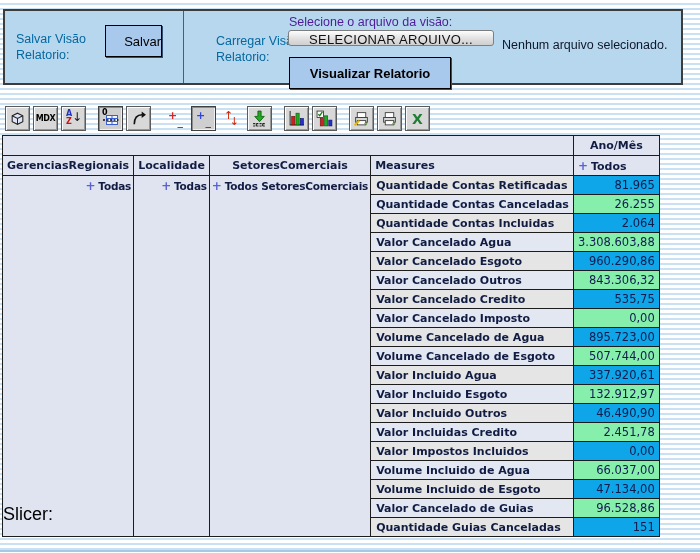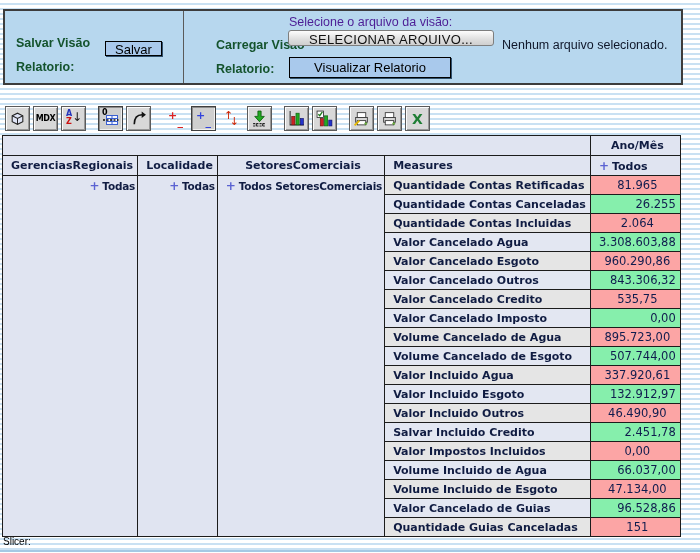--- a/index.html
+++ b/index.html
@@ -7,31 +7,31 @@
     width:700px;height:553px;position:relative;overflow:hidden;
     font-family:"Liberation Sans", sans-serif;
     background:repeating-linear-gradient(180deg,#ffffff 0 3px,#c9e1f3 3px 5px);
   }
   
   .panel{
     position:absolute;left:3px;top:9px;width:676px;height:72px;
     background:#b7d7ee;border:2px solid #3c3c3c;
   }
   .panel-divider{position:absolute;left:178px;top:0;width:1px;height:100%;background:#5a5a5a;}
-  .lbl{font-weight:bold;font-size:12.5px;color:#14532d;line-height:24px;}
+  .lbl{font-weight:normal;font-size:12.5px;color:#0369a1;line-height:16px;}
   .save-label{position:absolute;left:11px;top:20px;width:92px;}
   .load-label{position:absolute;left:187px;top:22px;width:100px;margin-left:24px;}
   .file-prompt{position:absolute;left:284px;top:4px;font-size:12.5px;color:#4c1d95;}
   .blue-btn{
     position:absolute;background:#a9c9ec;border:1px solid #000;
     box-shadow:1px 1px 0 #30506e;font-family:"Liberation Sans",sans-serif;
     font-size:13px;color:#000;text-align:center;cursor:pointer;padding:0;
   }
-  .save-btn{left:100px;top:30px;width:57px;height:15px;}
-  .view-btn{left:284px;top:46px;width:162px;height:21px;}
+  .save-btn{left:100px;top:14px;width:57px;height:32px;text-align:right;}
+  .view-btn{left:284px;top:46px;width:162px;height:32px;font-weight:bold;}
   .file-btn{
     position:absolute;left:283px;top:19px;width:206px;height:16px;
     background:linear-gradient(180deg,#fdfdfd,#dedede 60%,#cfcfcf);
     border:1px solid #7e7e7e;border-radius:3px;font-size:13px;color:#111;
     font-family:"Liberation Sans",sans-serif;letter-spacing:.3px;cursor:pointer;
     overflow:hidden;white-space:nowrap;
   }
   .file-status{position:absolute;left:497px;top:27px;font-size:12.5px;color:#0f172a;}
   
   .toolbar{position:absolute;left:5px;top:106px;display:flex;align-items:center;}
@@ -59,37 +59,37 @@
   .minus-red{right:1px;bottom:0;font-size:11px;color:#dd2222;}
   .plus-blue{left:1px;top:0;font-size:11px;color:#3344dd;}
   .minus-blue{right:1px;bottom:0;font-size:11px;color:#3344dd;}
   .up-red{left:1px;top:0;font-size:11px;color:#cc2200;font-weight:normal;}
   .down-red{right:1px;bottom:0;font-size:11px;color:#cc2200;font-weight:normal;}
   .excel-x{font-size:14px;font-weight:900;color:#1e7e34;font-family:"DejaVu Sans",sans-serif;}
   
   .pivot-wrap{position:absolute;left:2px;top:135px;}
   table.pivot{border-collapse:collapse;table-layout:fixed;
     font-family:"DejaVu Sans",sans-serif;}
-  table.pivot td{border:1px solid #1c1c1c;overflow:hidden;white-space:nowrap;box-sizing:border-box;padding-left:8px;}
+  table.pivot td{border:1px solid #1c1c1c;overflow:hidden;white-space:nowrap;box-sizing:border-box;}
   td.hdr{background:#e0e4f1;color:#101c42;font-weight:bold;font-size:11px;height:20px;padding:0 4px;}
   td.center{text-align:center;}
   td.corner{background:#e0e4f1;height:20px;}
   td.member{
     background:#e0e4f1;color:#101c42;font-weight:bold;font-size:10.5px;
     vertical-align:top;padding:3px 2px 0 2px;letter-spacing:-0.2px;text-align:right;
   }
   td.mlabel{color:#101c42;font-weight:bold;font-size:11px;height:19px;padding:0 4px 0 5px;}
   td.val{color:#101c4e;font-size:11.5px;text-align:right;padding:0 4px;height:19px;}
   tr.odd td.mlabel{background:#e5e5e5;}
   tr.even td.mlabel{background:#e3e7f2;}
-  tr.odd td.val{background:#fca5a5;text-align:center;}
+  tr.odd td.val{background:#0ea5e9;}
   tr.even td.val{background:#86efac;}
   .drill{color:#5a62d2;font-weight:bold;font-size:12px;margin-right:3px;cursor:pointer;}
   
-  .slicer{position:absolute;left:3px;top:536px;font-size:10px;color:#000;}
+  .slicer{position:absolute;left:3px;top:504px;font-size:18px;color:#000;}
   .bottom-line{position:absolute;left:0;top:550px;width:700px;height:2px;background:#a5c9e4;}
   svg{display:block;}
 </style>
 </head>
 <body>
 
 <div class="panel">
   <div class="lbl save-label">Salvar Visão Relatorio:</div>
   <button class="blue-btn save-btn">Salvar</button>
   <div class="panel-divider"></div>
@@ -290,21 +290,21 @@
         </tr>
     <tr class="even">
           <td class="mlabel">Valor Incluido Esgoto</td>
           <td class="val">132.912,97</td>
         </tr>
     <tr class="odd">
           <td class="mlabel">Valor Incluido Outros</td>
           <td class="val">46.490,90</td>
         </tr>
     <tr class="even">
-          <td class="mlabel">Salvar Incluido Credito</td>
+          <td class="mlabel">Valor Incluidas Credito</td>
           <td class="val">2.451,78</td>
         </tr>
     <tr class="odd">
           <td class="mlabel">Valor Impostos Incluidos</td>
           <td class="val">0,00</td>
         </tr>
     <tr class="even">
           <td class="mlabel">Volume Incluido de Agua</td>
           <td class="val">66.037,00</td>
         </tr>

